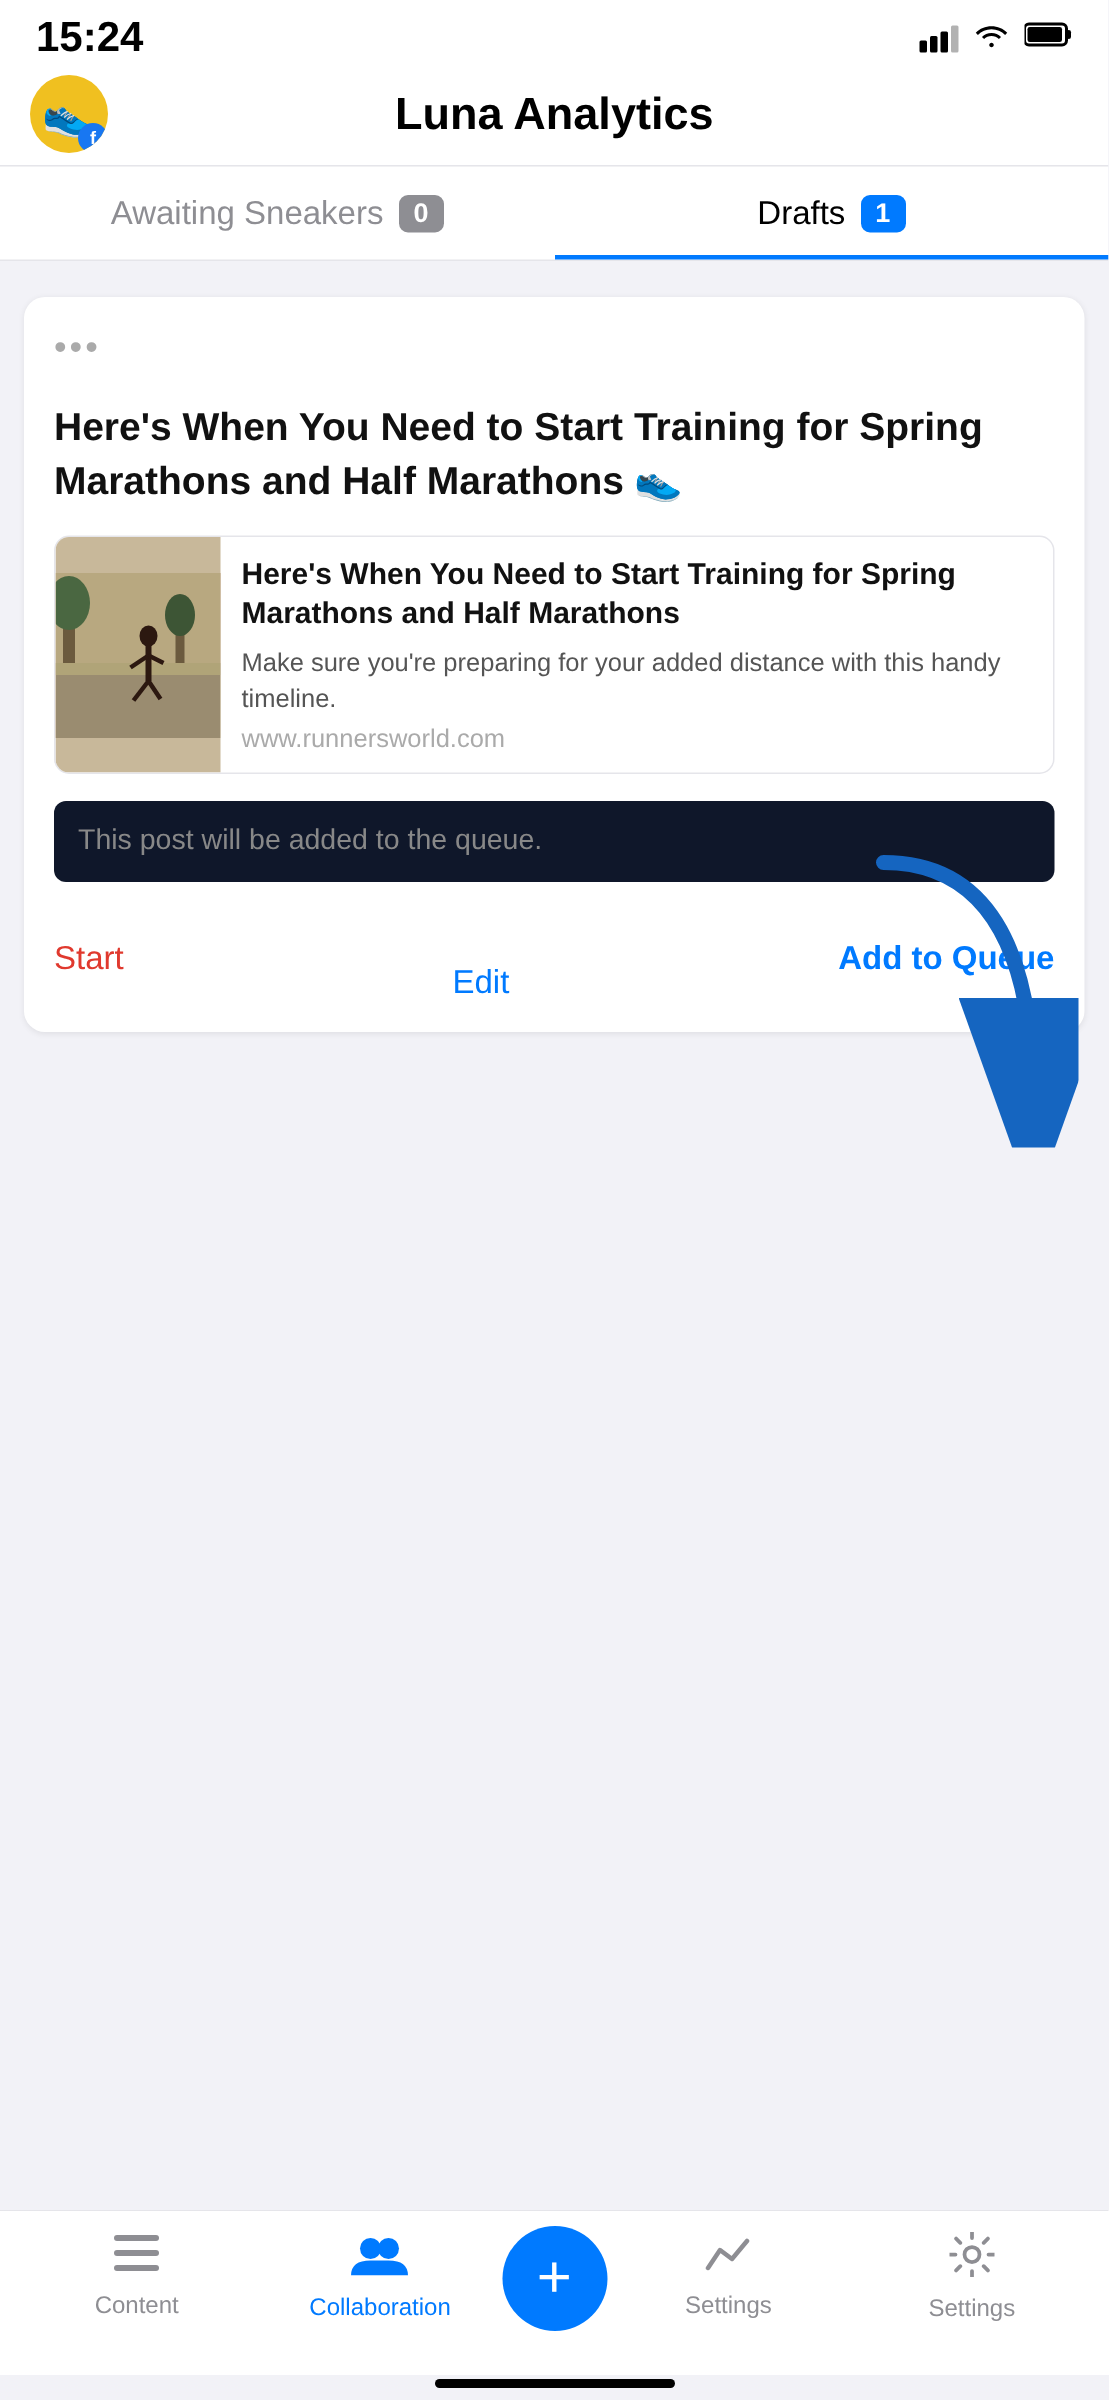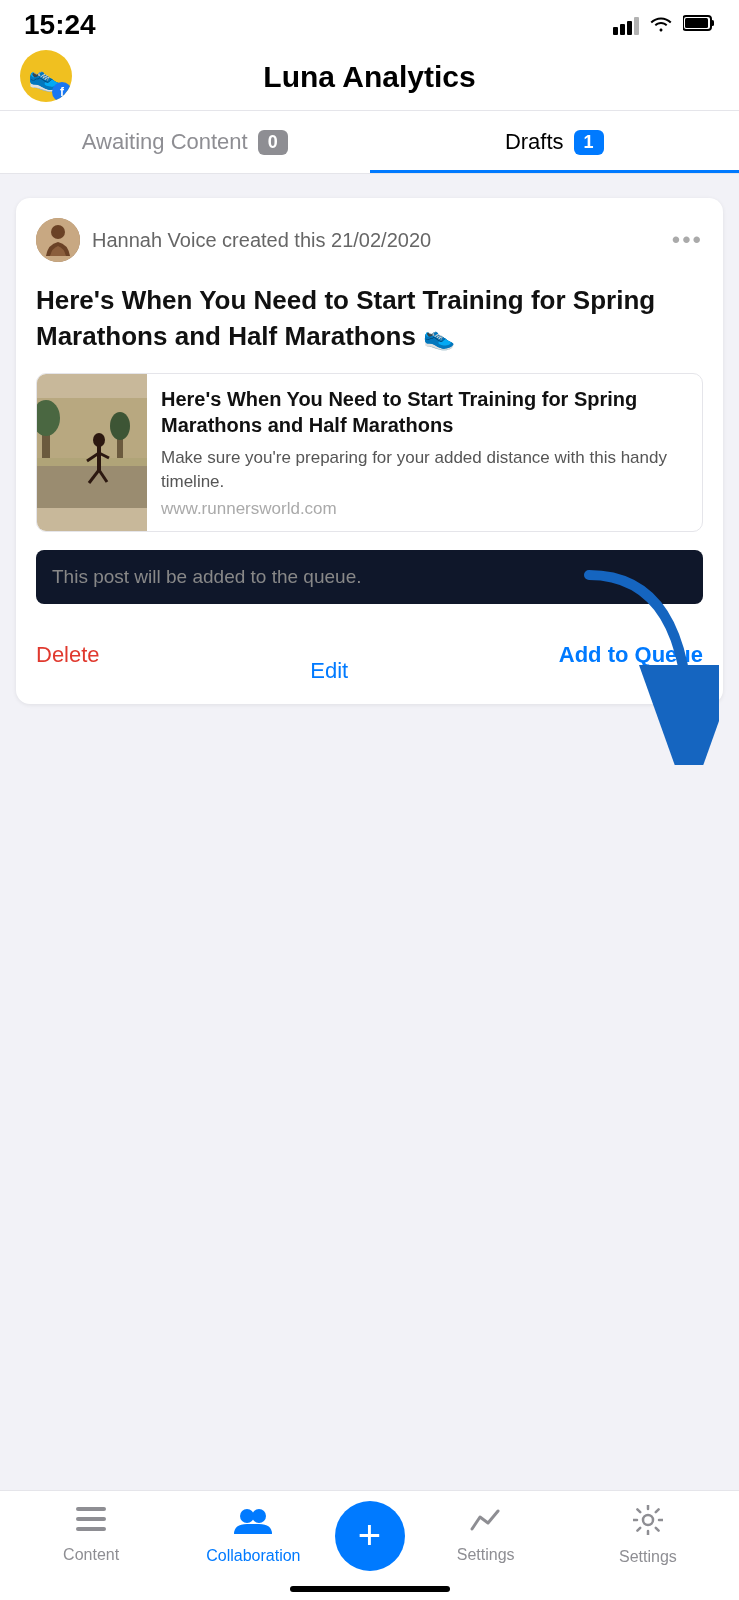--- a/index.html
+++ b/index.html
@@ -276,21 +276,21 @@
     .action-add-queue {
       font-size: 22px;
       color: #007aff;
       font-weight: 600;
       cursor: pointer;
     }
 
     
     .bottom-tab-bar {
       position: fixed;
-      bottom: 0;
+      bottom: 17px;
       left: 0;
       width: 739px;
       background: #fff;
       border-top: 1px solid #e5e5ea;
       height: 110px;
       display: flex;
       align-items: center;
       justify-content: space-around;
       padding: 0 10px;
       padding-bottom: 20px;
@@ -386,46 +386,34 @@
     <div class="avatar-img">
       <span style="font-size:28px;">👟</span>
       <div class="fb-badge">f</div>
     </div>
   </div>
   <h1 class="header-title">Luna Analytics</h1>
 </div>
 
 <div class="tabs">
   <div class="tab">
-    <span>Awaiting Content</span>
+    <span>Awaiting Sneakers</span>
     <span class="tab-badge gray">0</span>
   </div>
   <div class="tab active">
     <span>Drafts</span>
     <span class="tab-badge blue">1</span>
   </div>
 </div>
 
 <div class="main-content">
 
   <div class="post-card">
 
     <div class="post-header">
-      <div class="post-author">
-        <div class="author-avatar-img">
-
-          <svg width="44" height="44" viewBox="0 0 44 44">
-            <circle cx="22" cy="22" r="22" fill="#c8a882"></circle>
-            <circle cx="22" cy="14" r="7" fill="#6b4226"></circle>
-            <path d="M10 38 Q12 26 22 24 Q32 26 34 38 Z" fill="#6b4226"></path>
-            <path d="M14 38 Q16 30 22 28 Q28 30 30 38 Z" fill="#8b5e3c"></path>
-          </svg>
-        </div>
-        <span class="post-author-info">Hannah Voice created this 21/02/2020</span>
-      </div>
       <span class="more-dots">•••</span>
     </div>
 
     <div class="post-title">Here's When You Need to Start Training for Spring Marathons and Half Marathons 👟</div>
 
     <div class="link-preview">
       <div class="link-preview-img">
         <div class="link-preview-img-inner">
           
           <svg width="110" height="110" viewBox="0 0 110 110">
@@ -451,21 +439,21 @@
       <div class="link-preview-content">
         <div class="link-preview-title">Here's When You Need to Start Training for Spring Marathons and Half Marathons</div>
         <div class="link-preview-desc">Make sure you're preparing for your added distance with this handy timeline.</div>
         <div class="link-preview-url">www.runnersworld.com</div>
       </div>
     </div>
 
     <div class="queue-note">This post will be added to the queue.</div>
 
     <div class="post-actions">
-      <span class="action-delete">Delete</span>
+      <span class="action-delete">Start</span>
       <span class="action-edit">Edit</span>
       <span class="action-add-queue">Add to Queue</span>
     </div>
 
   </div>
 </div>
 
 <svg class="big-arrow" width="160" height="200" viewBox="0 0 160 200" style="position:absolute; top:565px; right:20px; pointer-events:none; z-index:10;">
   <defs>
     <marker id="arrowhead" markerWidth="14" markerHeight="10" refX="7" refY="5" orient="auto">

